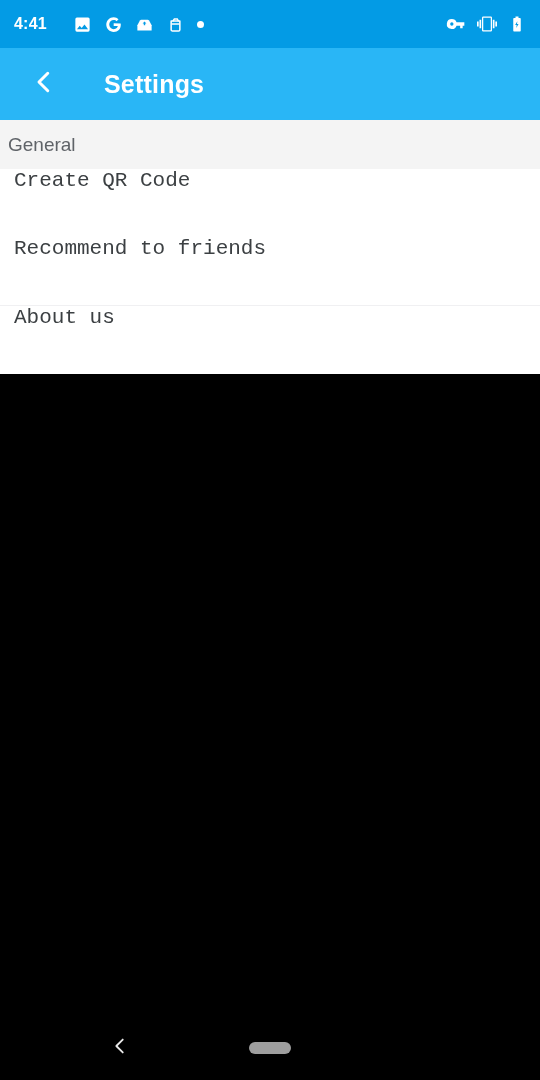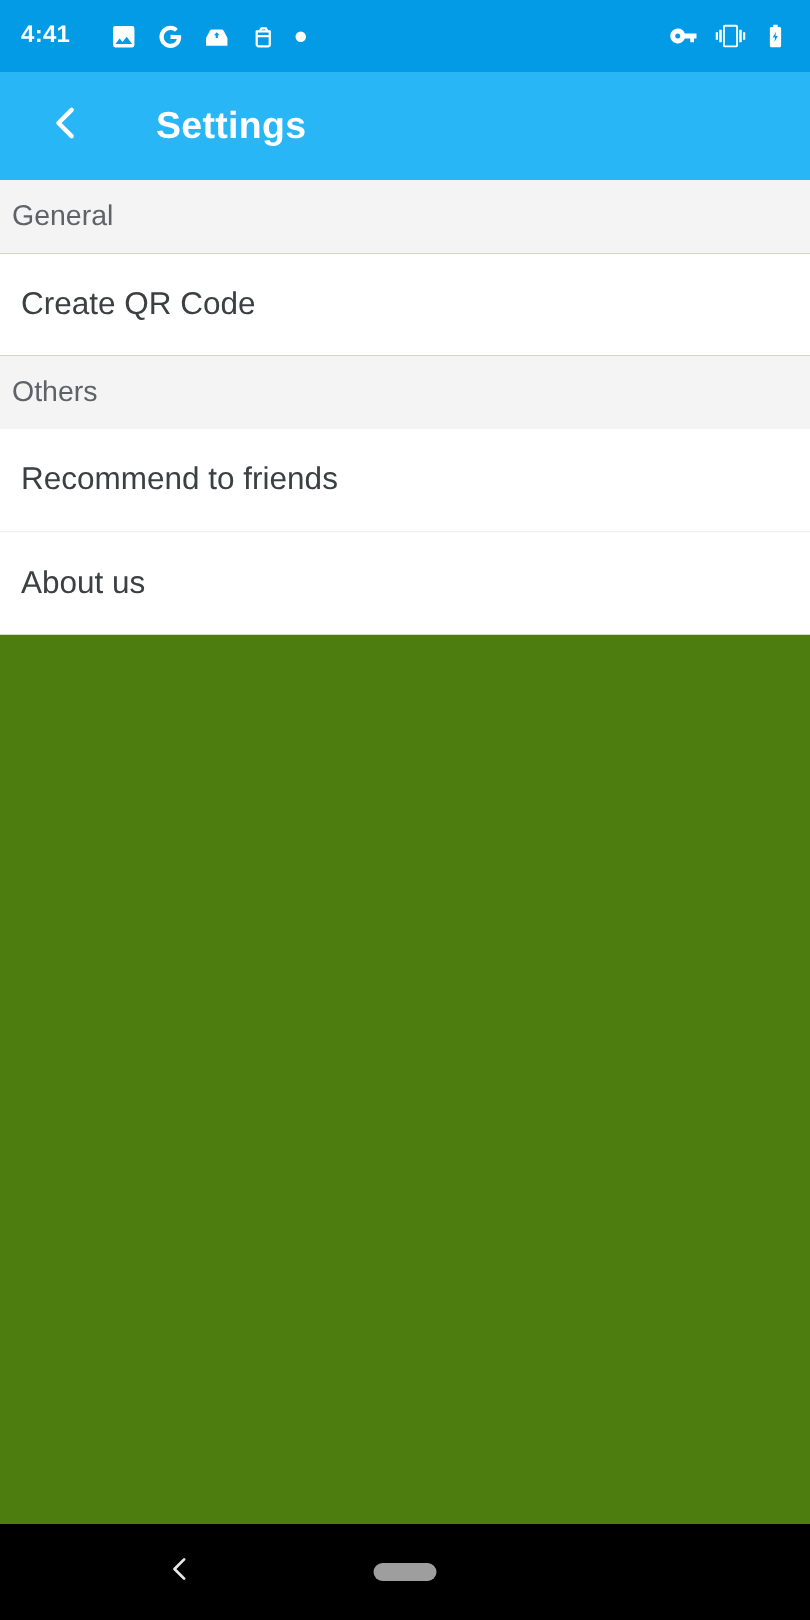--- a/index.html
+++ b/index.html
@@ -77,47 +77,47 @@
   .app-title {
     color: #ffffff;
     font-size: 25px;
     font-weight: bold;
     margin-left: 40px;
     letter-spacing: 0.2px;
   }
 
   
   .content {
-    background: #4d7c0f;
+    background: #000000;
     height: calc(1080px - 36px - 72px - 64px);
     overflow: hidden;
   }
   .section-header {
     background: #f4f4f4;
     height: 49px;
     display: flex;
     align-items: center;
     padding-left: 8px;
     box-sizing: border-box;
     color: #5f6368;
     font-size: 19px;
   }
   .list-group {
     background: #ffffff;
   }
   .list-item {
     height: 68px;
     display: flex;
-    align-items: center;
     padding-left: 14px;
     box-sizing: border-box;
     background: #ffffff;
     color: #3c4043;
     font-size: 21px;
     cursor: pointer;
+    font-family: Liberation Mono, monospace;
   }
   .divider {
     height: 1px;
     background: #f0f0f2;
     width: 100%;
   }
   .filler {
     background: #f4f4f4;
     flex: 1;
   }
@@ -226,21 +226,20 @@
 
 <div class="content">
 
   <div class="section-header">General</div>
   <div class="list-group">
     <div class="list-item">
       <span>Create QR Code</span>
     </div>
   </div>
 
-  <div class="section-header">Others</div>
   <div class="list-group">
     <div class="list-item">
       <span>Recommend to friends</span>
     </div>
     <div class="divider"></div>
     <div class="list-item">
       <span>About us</span>
     </div>
   </div>
 

